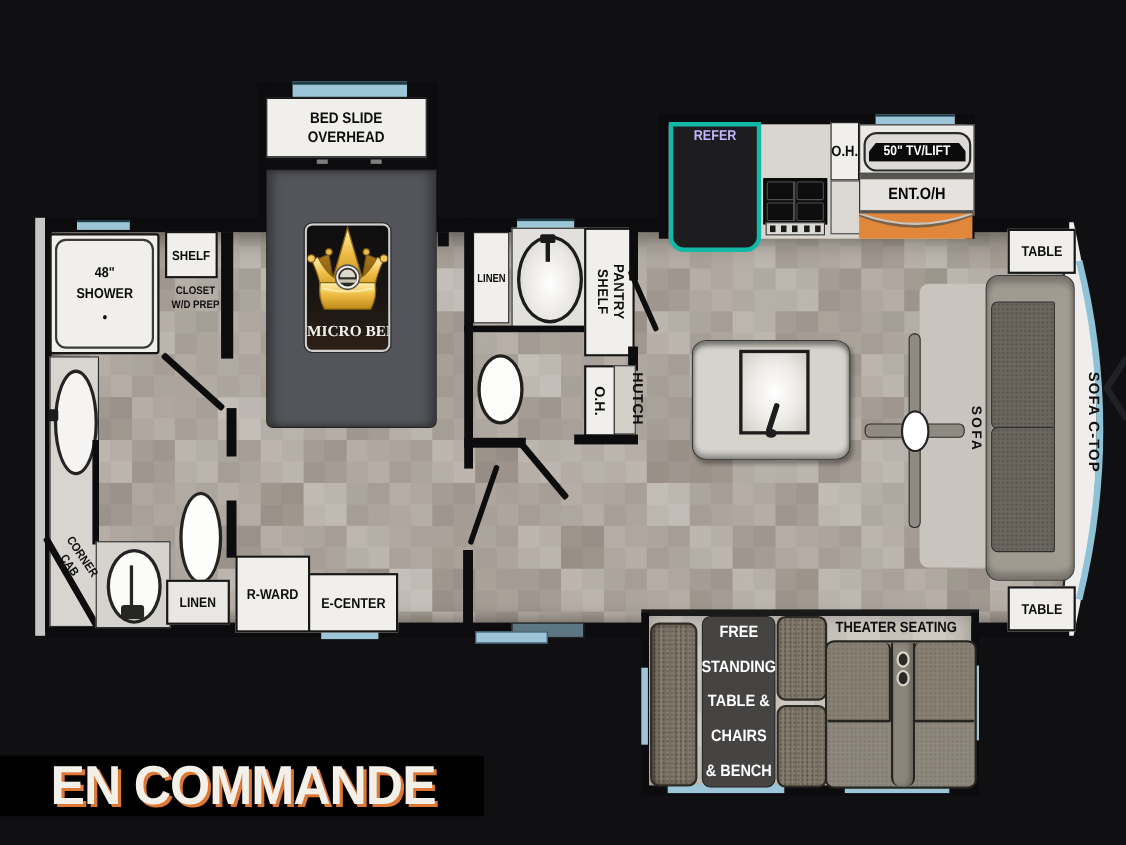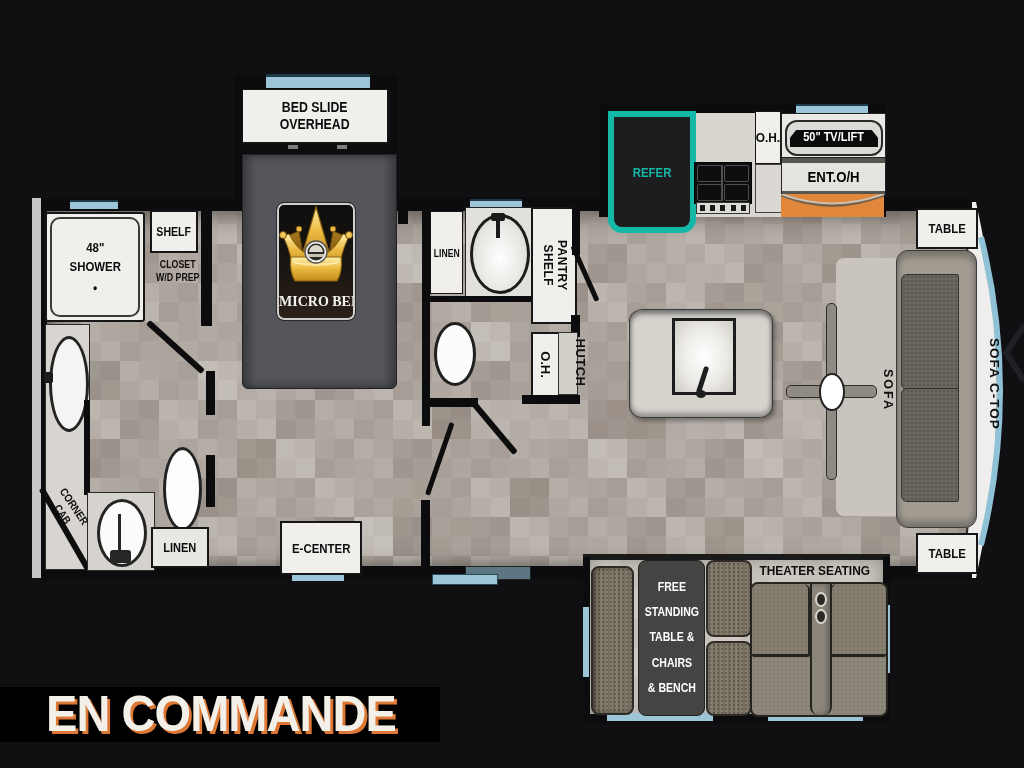--- a/index.html
+++ b/index.html
@@ -220,20 +220,23 @@
 
 <div class="wbox" style="left:151px;top:527px;width:54px;height:37px;font-size:12.5px;background:#e9e7e3">
       <span class="cond">LINEN</span>
     </div>
 
 <div class="wall" style="left:422px;top:199px;width:8px;height:227px"></div>
 <div class="wall" style="left:421px;top:500px;width:9px;height:72px"></div>
 
 <div class="door" style="left:425px;top:494px;width:76px;height:5px;transform:rotate(-71deg);transform-origin:0 0"></div>
 
+<div class="wbox" style="left:214px;top:505px;width:64px;height:66px;font-size:13px">
+      <span class="cond">R-WARD</span>
+    </div>
 
 <div class="wbox" style="left:280px;top:521px;width:78px;height:50px;font-size:13px">
       <span class="cond">E-CENTER</span>
     </div>
 
 
 <div class="wall" style="left:398px;top:211px;width:10px;height:13px"></div>
 
 <div class="wall" style="left:206px;top:371px;width:9px;height:44px"></div>
 
@@ -281,21 +284,21 @@
 <div class="wall" style="left:599px;top:104px;width:287px;height:9px"></div>
 
 <div class="wall" style="left:599px;top:104px;width:9px;height:113px"></div>
 
 <div class="wall" style="left:878px;top:104px;width:8px;height:113px"></div>
 
 <div class="abs" style="left:608px;top:113px;width:270px;height:104px;background:#d9d5cf"></div>
 
 <div class="win" style="left:796px;top:104px;width:72px;height:8px"></div>
 
-<div class="abs" style="left:608px;top:111px;width:76px;height:110px;background:#1d1d1f;border:6px solid #14b8a6;border-radius:0 0 14px 14px;color:#14b8a6;display:flex;align-items:center;justify-content:center;font-weight:bold;font-size:13px">
+<div class="abs" style="left:608px;top:111px;width:76px;height:110px;background:#1d1d1f;border:4px solid #14b8a6;border-radius:0 0 14px 14px;color:#c4b5fd;display:flex;align-items:flex-start;justify-content:center;font-weight:bold;font-size:13px">
       <span class="cond">REFER</span>
     </div>
 
 
 <div class="abs" style="left:694px;top:162px;width:56px;height:40px;background:#0e0e0e;border:1px solid #000">
   <div style="position:absolute;inset:2px;display:grid;grid-template-columns:1fr 1fr;grid-template-rows:1fr 1fr;gap:2px">
    <div style="border:1.5px solid #4e4e4e;border-radius:2px"></div>
         <div style="border:1.5px solid #4e4e4e;border-radius:2px"></div>
    <div style="border:1.5px solid #4e4e4e;border-radius:2px"></div>
         <div style="border:1.5px solid #4e4e4e;border-radius:2px"></div>
@@ -383,21 +386,21 @@
 <div class="abs" style="left:583px;top:607px;width:6px;height:70px;background:#9cc5d7"></div>
 
 <div class="abs" style="left:884px;top:605px;width:6px;height:68px;background:#9cc5d7"></div>
 
 <div class="abs" style="left:607px;top:713px;width:106px;height:8px;background:#9cc5d7"></div>
 
 <div class="abs" style="left:768px;top:713px;width:95px;height:8px;background:#9cc5d7"></div>
 
 <div class="abs" style="left:591px;top:566px;width:39px;height:145px;background:#847c6d;background-image:radial-gradient(rgba(40,35,28,.3) 0.8px,transparent 1.3px),repeating-linear-gradient(90deg,rgba(50,44,36,.18) 0 2px,transparent 2px 5px);background-size:4px 4px,auto;border:2px solid #2e2b26;border-radius:8px;box-shadow:inset 3px 0 5px rgba(0,0,0,.35)"></div>
 
-<div class="abs" style="left:638px;top:560px;width:65px;height:154px;background:#454443;border:1px solid #222;border-radius:8px;color:#fff;font-weight:bold;font-size:12px;text-align:center;display:flex;align-items:center;justify-content:center;line-height:2.1">
+<div class="abs" style="left:638px;top:560px;width:65px;height:154px;background:#454443;border:1px solid #222;border-radius:8px;color:#fff;font-weight:bold;font-size:15px;text-align:center;display:flex;align-items:center;justify-content:center;line-height:2.1">
       <span class="cond">FREE<br>STANDING<br>TABLE &amp;<br>CHAIRS<br>&amp; BENCH</span>
     </div>
 
 <div class="abs" style="left:706px;top:560px;width:42px;height:73px;background:#847c6d;background-image:radial-gradient(rgba(40,35,28,.3) 0.8px,transparent 1.3px),repeating-linear-gradient(90deg,rgba(50,44,36,.18) 0 2px,transparent 2px 5px);background-size:4px 4px,auto;border:2px solid #2e2b26;border-radius:8px"></div>
 
 <div class="abs" style="left:706px;top:641px;width:42px;height:71px;background:#847c6d;background-image:radial-gradient(rgba(40,35,28,.3) 0.8px,transparent 1.3px),repeating-linear-gradient(90deg,rgba(50,44,36,.18) 0 2px,transparent 2px 5px);background-size:4px 4px,auto;border:2px solid #2e2b26;border-radius:8px"></div>
 
 <div class="lbl" style="left:752px;top:563px;width:124px;font-size:13.5px"><span class="cond" style="display:inline-block;white-space:nowrap">THEATER SEATING</span></div>
 
 <div class="abs" style="left:750px;top:582px;width:134px;height:131px;background:#8e877b;background-image:radial-gradient(rgba(40,35,28,.12) 0.8px,transparent 1.3px);background-size:4px 4px;border:2px solid #26241f;border-radius:8px;overflow:hidden">

